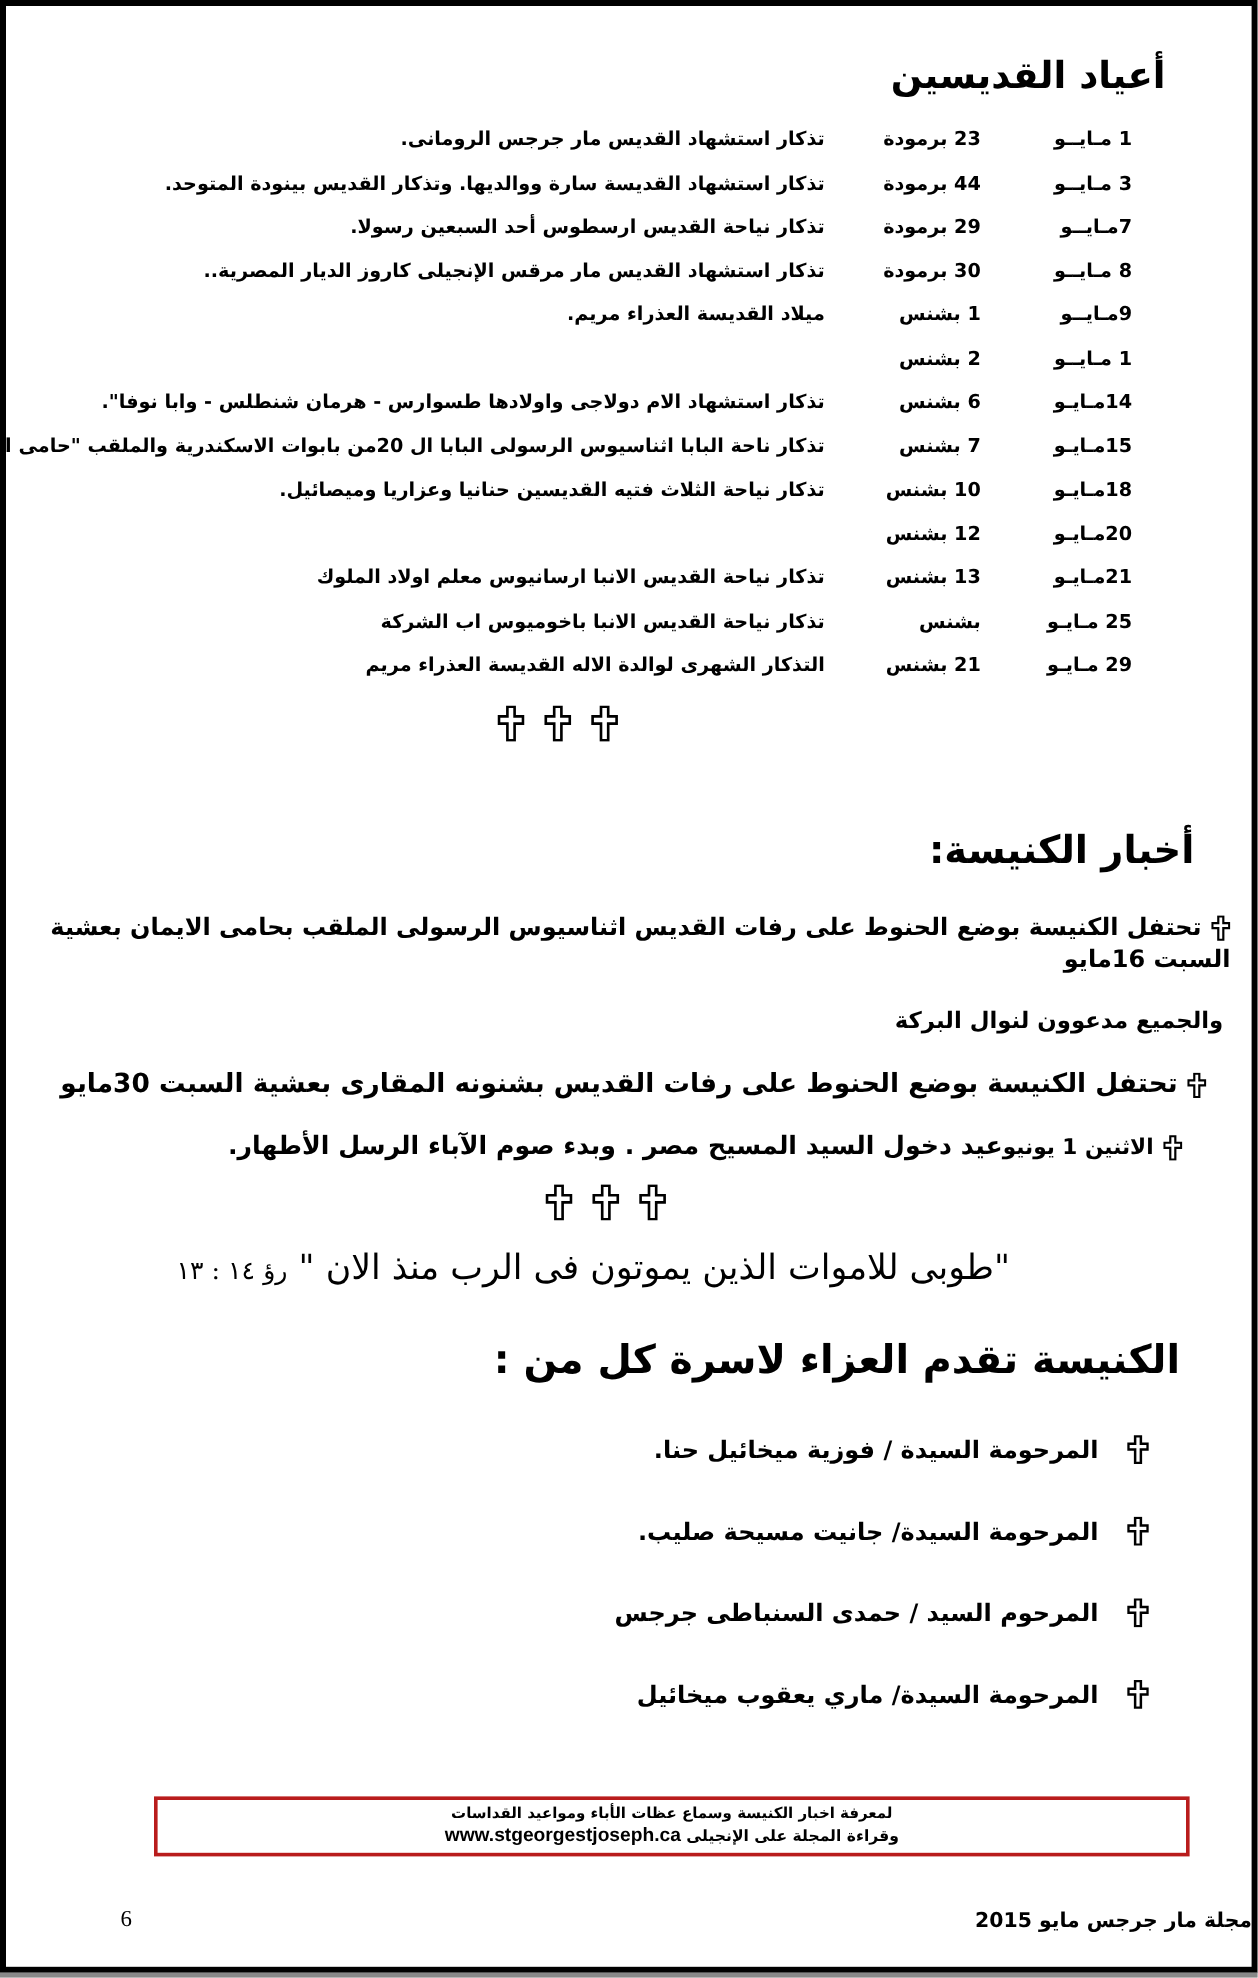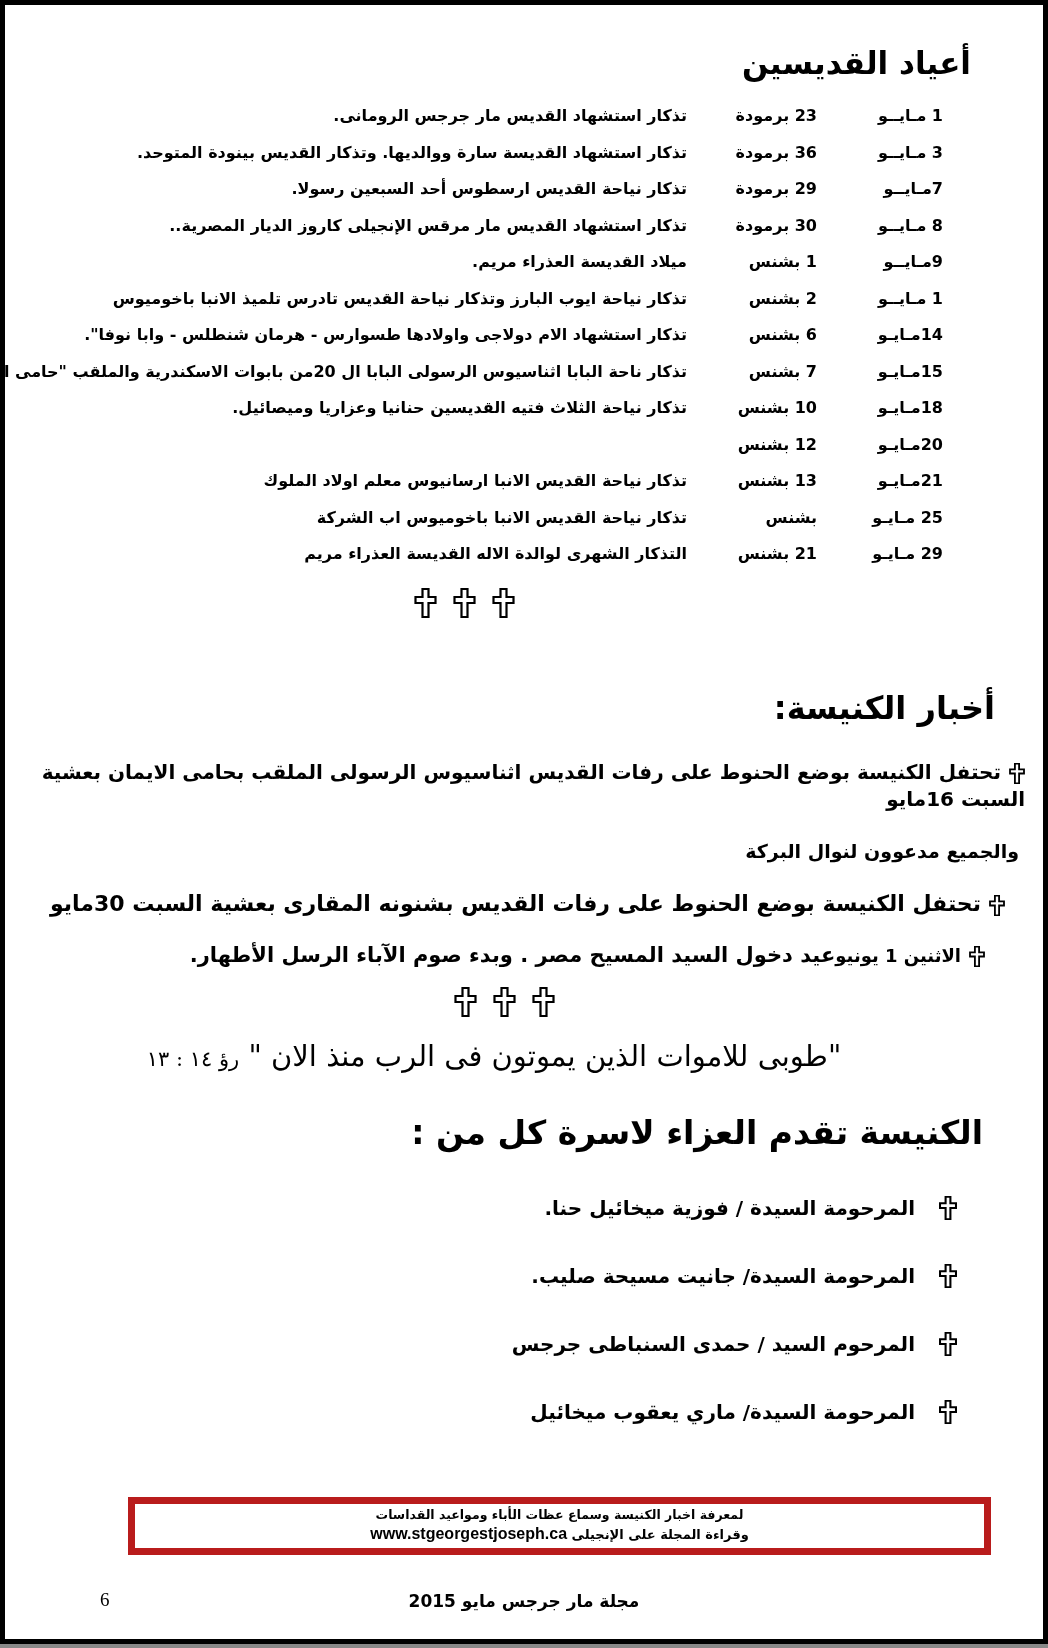--- a/index.html
+++ b/index.html
@@ -47,66 +47,65 @@
   
   .cond-title{margin:40px 60px 0 0;font-size:33px;font-weight:bold;}
   .cond-list{margin:0 86px 0 0;}
   .cond-item{
     display:flex;align-items:center;gap:24px;margin-top:44px;
     font-size:20px;font-weight:bold;
   }
   
   .info-box{
     position:absolute;top:1492px;left:123px;right:52px;
-    border:7px solid #b91c1c;text-align:center;padding:3px 0 5px 0;
+    border:3px solid #b91c1c;text-align:center;padding:3px 0 5px 0;
   }
   .info-line1{font-size:12.5px;font-weight:bold;letter-spacing:0.5px;}
   .info-line2{font-size:13px;font-weight:bold;margin-top:3px;}
   .info-line2 .url{font-size:16px;font-family:Liberation Sans, sans-serif;font-weight:bold;direction:ltr;unicode-bidi:embed;}
   
-  .footer-journal{position:absolute;top:1586px;left:0;right:0;text-align:center;font-size:17px;font-weight:bold;}
+  .footer-journal{position:absolute;top:1586px;left:0;right:0;font-size:17px;font-weight:bold;}
   .footer-page{position:absolute;top:1584px;left:95px;font-size:19px;font-family:"Liberation Serif", serif;}
 </style>
 </head>
 <body>
 
 <div class="page">
 
   <h1 class="feasts-title">أعياد القديسين</h1>
 
   <div class="feasts-table">
     <div class="feast-row">
         <span class="greg">1 مـايــو</span>
         <span class="coptic">23 برمودة</span>
         <span class="desc">تذكار استشهاد القديس مار جرجس الرومانى.</span>
       </div>
     <div class="feast-row">
         <span class="greg">3 مـايــو</span>
-        <span class="coptic">36 برمودة</span>
+        <span class="coptic">44 برمودة</span>
         <span class="desc">تذكار استشهاد القديسة سارة ووالديها. وتذكار القديس بينودة المتوحد.</span>
       </div>
     <div class="feast-row">
         <span class="greg">7مـايــو</span>
         <span class="coptic">29 برمودة</span>
         <span class="desc">تذكار نياحة القديس ارسطوس أحد السبعين رسولا.</span>
       </div>
     <div class="feast-row">
         <span class="greg">8 مـايــو</span>
         <span class="coptic">30 برمودة</span>
         <span class="desc">تذكار استشهاد القديس مار مرقس الإنجيلى كاروز الديار المصرية..</span>
       </div>
     <div class="feast-row">
         <span class="greg">9مـايــو</span>
         <span class="coptic">1 بشنس</span>
         <span class="desc">ميلاد القديسة العذراء مريم.</span>
       </div>
     <div class="feast-row">
         <span class="greg">1 مـايــو</span>
         <span class="coptic">2 بشنس</span>
-        <span class="desc">تذكار نياحة ايوب البارز وتذكار نياحة القديس تادرس تلميذ الانبا باخوميوس</span>
       </div>
     <div class="feast-row">
         <span class="greg">14مـايـو</span>
         <span class="coptic">6 بشنس</span>
         <span class="desc">تذكار استشهاد الام دولاجى واولادها طسوارس - هرمان  شنطلس - وابا نوفا".</span>
       </div>
     <div class="feast-row">
         <span class="greg">15مـايـو</span>
         <span class="coptic">7 بشنس</span>
         <span class="desc">تذكار ناحة البابا اثناسيوس الرسولى البابا ال 20من بابوات الاسكندرية والملقب "حامى الايمان"</span>

